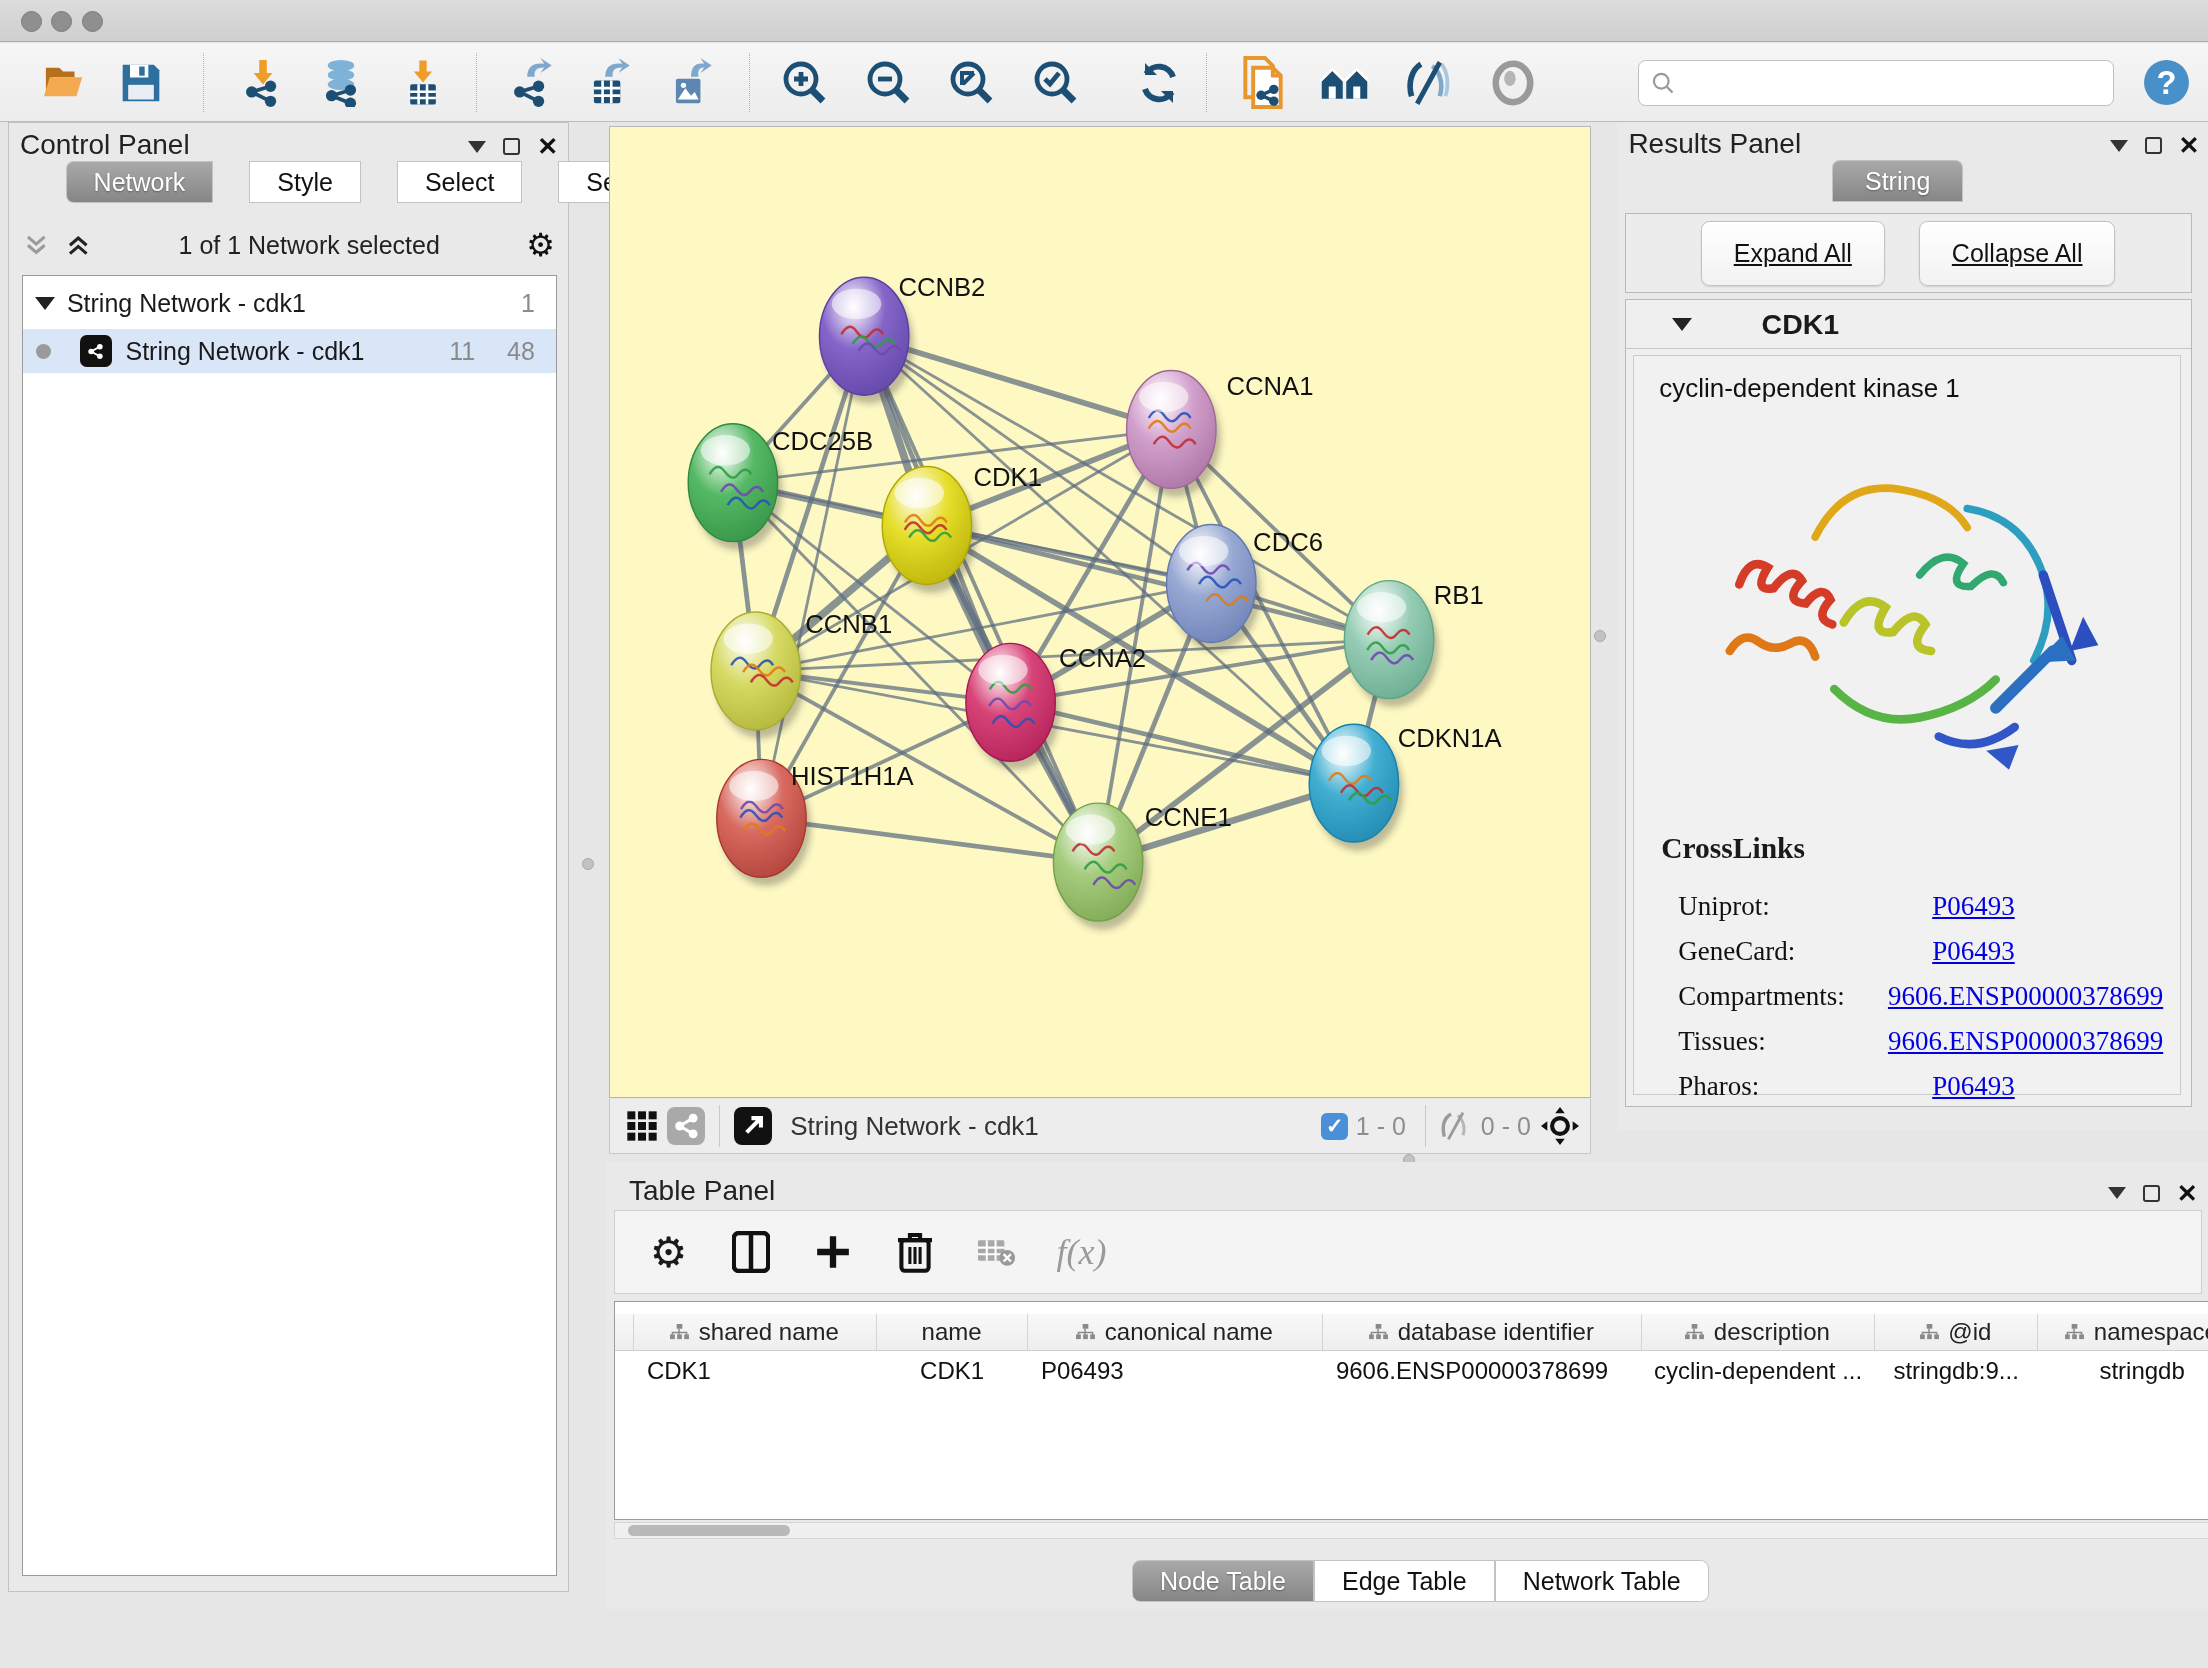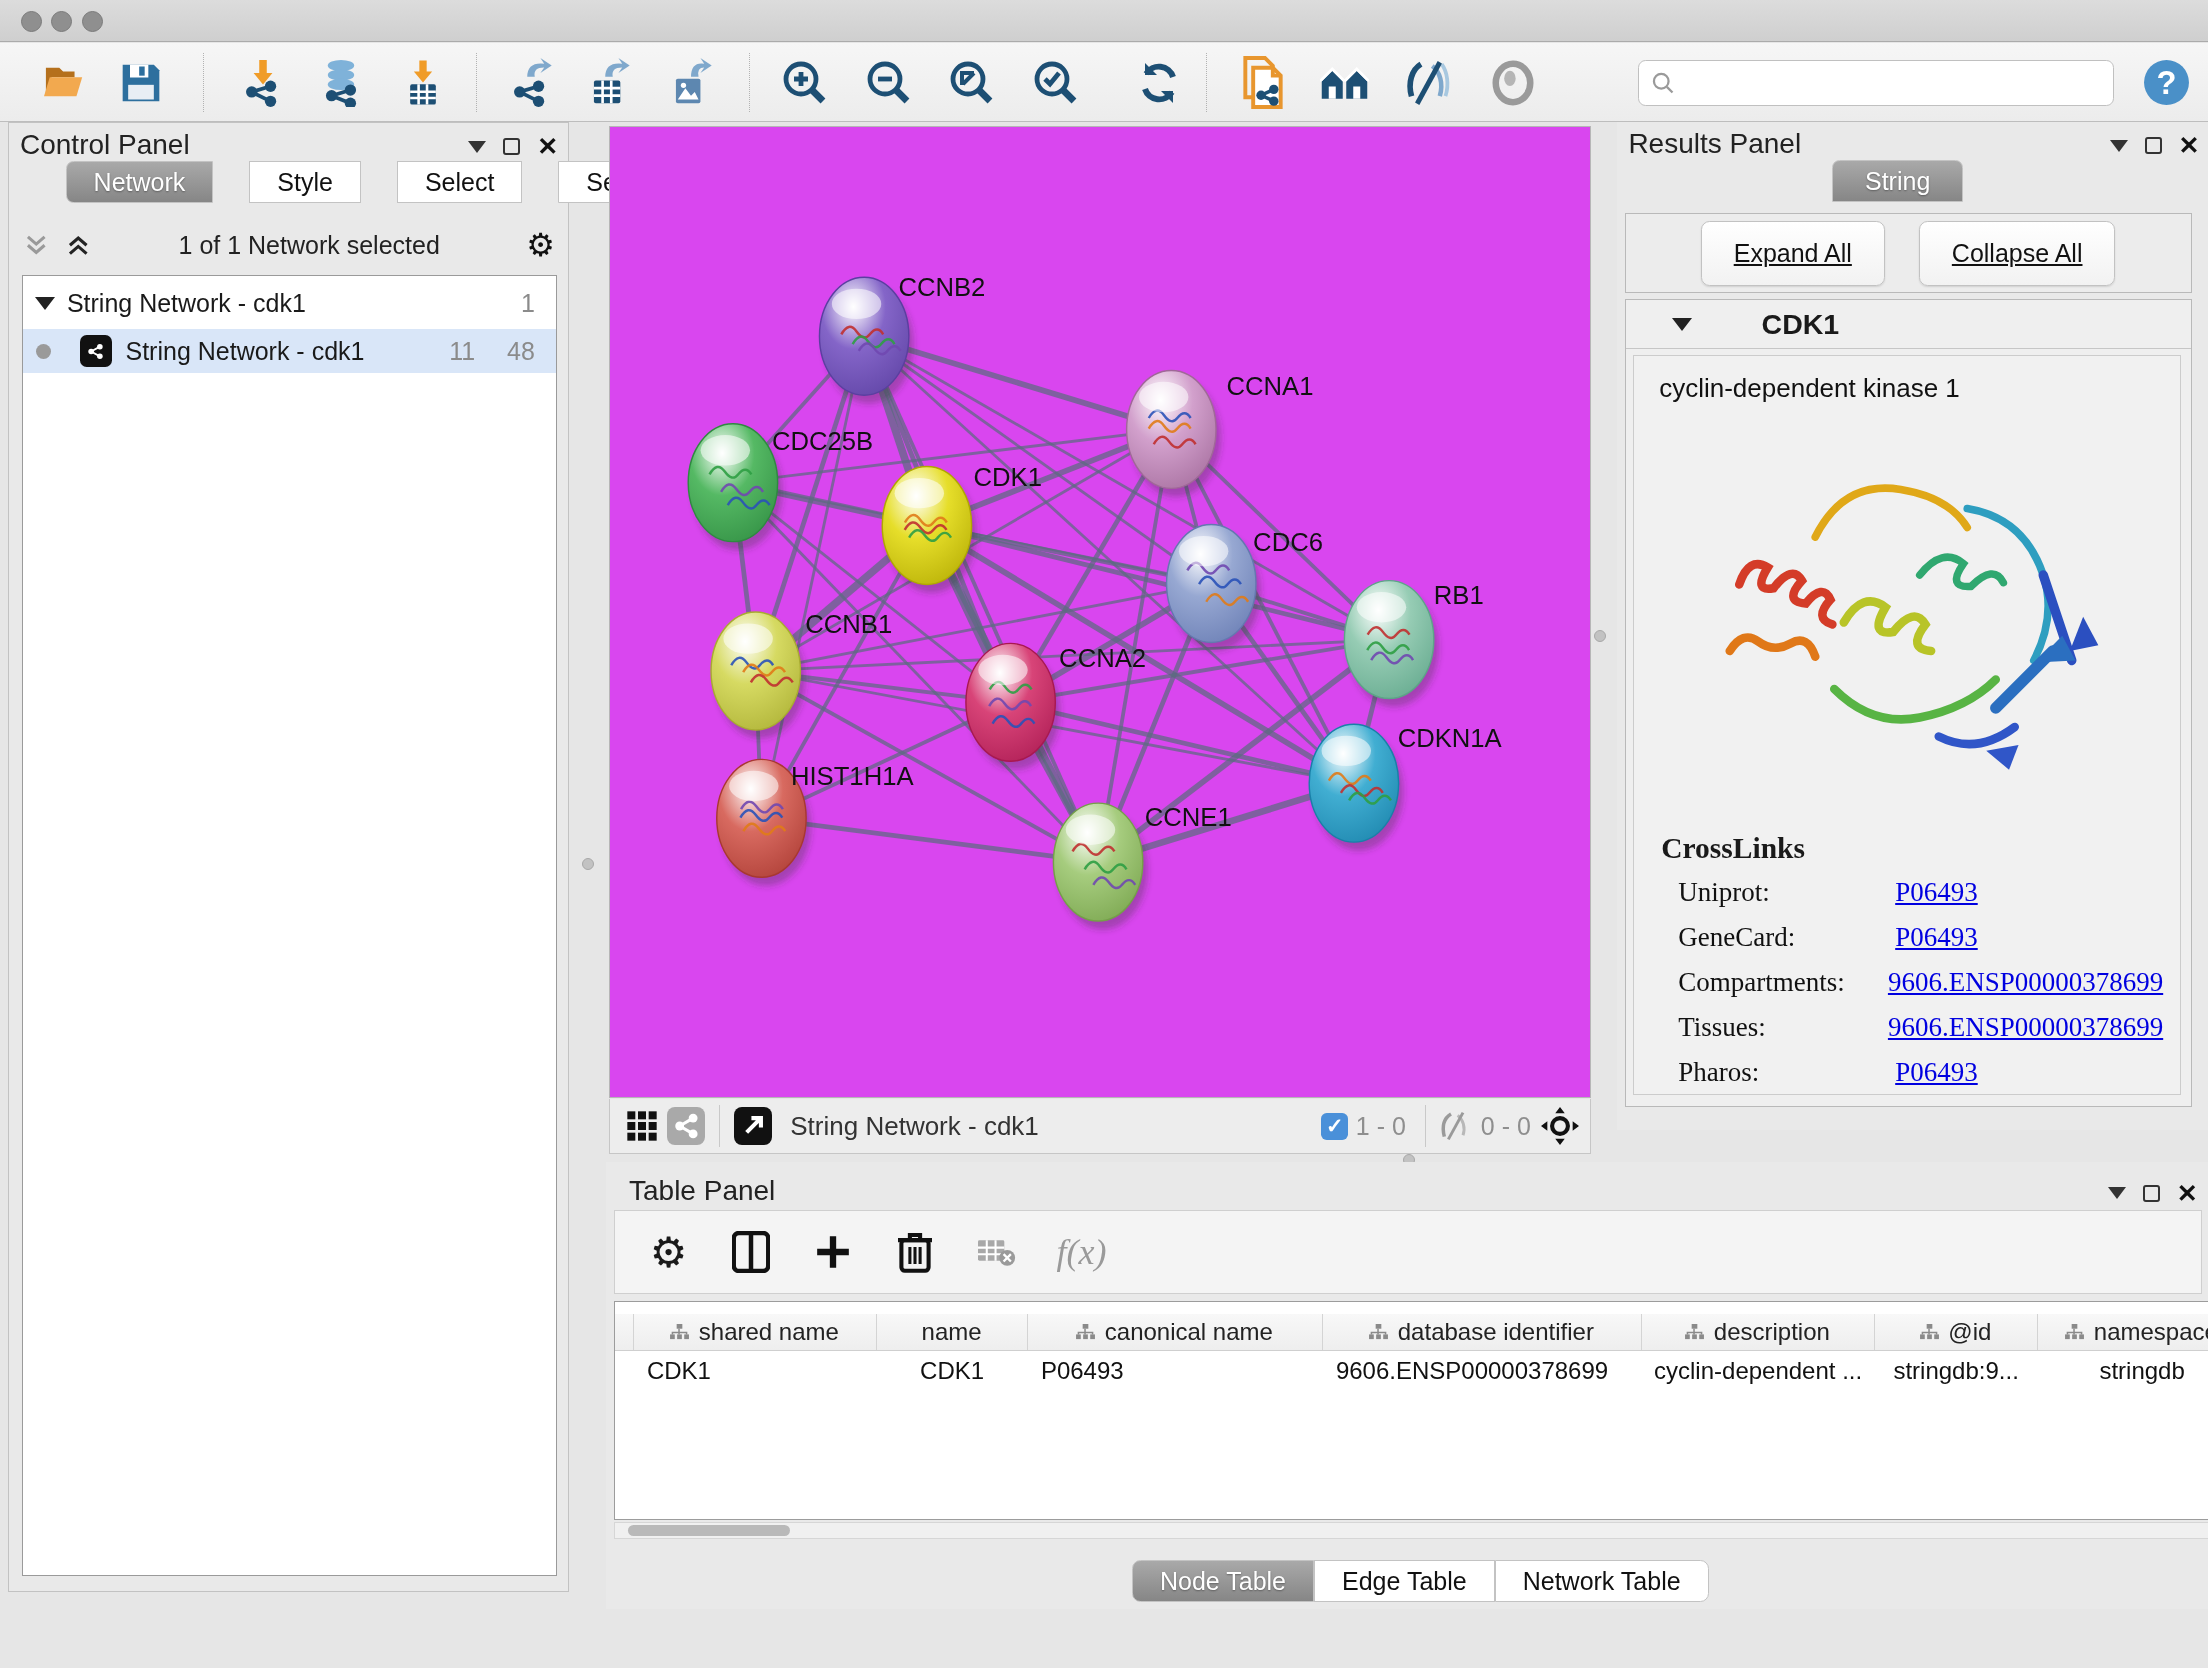--- a/index.html
+++ b/index.html
@@ -61,21 +61,21 @@
     align-items:center; font-size:25px; }
   .tri-down { width:0; height:0; border-left:10.5px solid transparent;
     border-right:10.5px solid transparent; border-top:13.3px solid #222; }
   .tree-count { color:#8b8b8b; }
   .row-sel { background:#d9e6f8; }
   .dot-bullet { width:15px; height:15px; border-radius:50%; background:#9a9a9a; }
   .share-badge { width:32px; height:32px; border-radius:6.7px; background:#111;
     display:flex; align-items:center; justify-content:center; }
   
   .net-canvas { position:absolute; left:609px; top:126px; width:982px; height:972px;
-    background:#d946ef; border:1px solid #b6b6b6; }
+    background:#fef9c3; border:1px solid #b6b6b6; }
   .net-toolbar { position:absolute; left:609px; top:1099px; width:982px; height:55px;
     background:#ededed; border:1px solid #c6c6c6; border-top:none;
     display:flex; align-items:center; }
   .nt-div { width:0; height:42px; border-left:1px solid #c9c9c9; margin:0 11.4px; }
   .nt-btn { width:44px; height:44px; display:flex; align-items:center; justify-content:center; }
   .nt-title { font-size:26px; color:#333; margin-left:15px; flex:1; }
   .nt-badge { font-size:25px; color:#8e8e8e; margin:0 7.6px; }
   .checkbox-blue { width:27px; height:27px; border-radius:5.7px; background:#4a90d9;
     color:#fff; font-size:21px; font-weight:bold; display:flex; align-items:center;
     justify-content:center; }
@@ -98,22 +98,22 @@
   .rp-sec-head { position:absolute; left:0; top:0; width:100%; height:49px;
     border-bottom:1px solid #c6c6c6; display:flex; align-items:center; }
   .rp-gene { font-size:28.5px; font-weight:bold; }
   .rp-inner { position:absolute; left:7.6px; top:55px; width:548px; height:740px;
     background:#f1f1f1; border:1px solid #cccccc; }
   .rp-desc { position:absolute; left:25px; top:17px; font-size:26px; color:#111; }
   .protein-img { position:absolute; left:67px; top:67px; }
   .xl-title { position:absolute; left:27px; top:476px;
     font-family:"Liberation Serif", serif; font-size:29.5px; font-weight:bold; }
   .xl-rows { position:absolute; left:44px; top:521px; width:485px; }
-  .xl-row { display:flex; height:45px; align-items:flex-start;
-    font-family:"Liberation Serif", serif; font-size:27px; }
+  .xl-row { display:flex; height:45px; align-items:flex-end;
+    font-family:"Liberation Serif", serif; font-size:27px;gap:37px; }
   .xl-label { width:217px; color:#111; }
   .xl-link { color:#0000e0; text-decoration:underline; }
   
   .table-panel { position:absolute; left:606px; top:1162px; width:1603px; height:447px;
     background:#e9e9e9; }
   .tp-head { position:absolute; left:23px; top:13.3px; }
   .tp-toolbar { position:absolute; left:7.6px; top:48px; width:1588px; height:84px;
     background:#f4f4f4; border:1px solid #cfcfcf; display:flex; align-items:center;
     gap:38px; padding-left:32px; }
   .tp-ic { width:44px; height:44px; display:flex; align-items:center; justify-content:center; }

